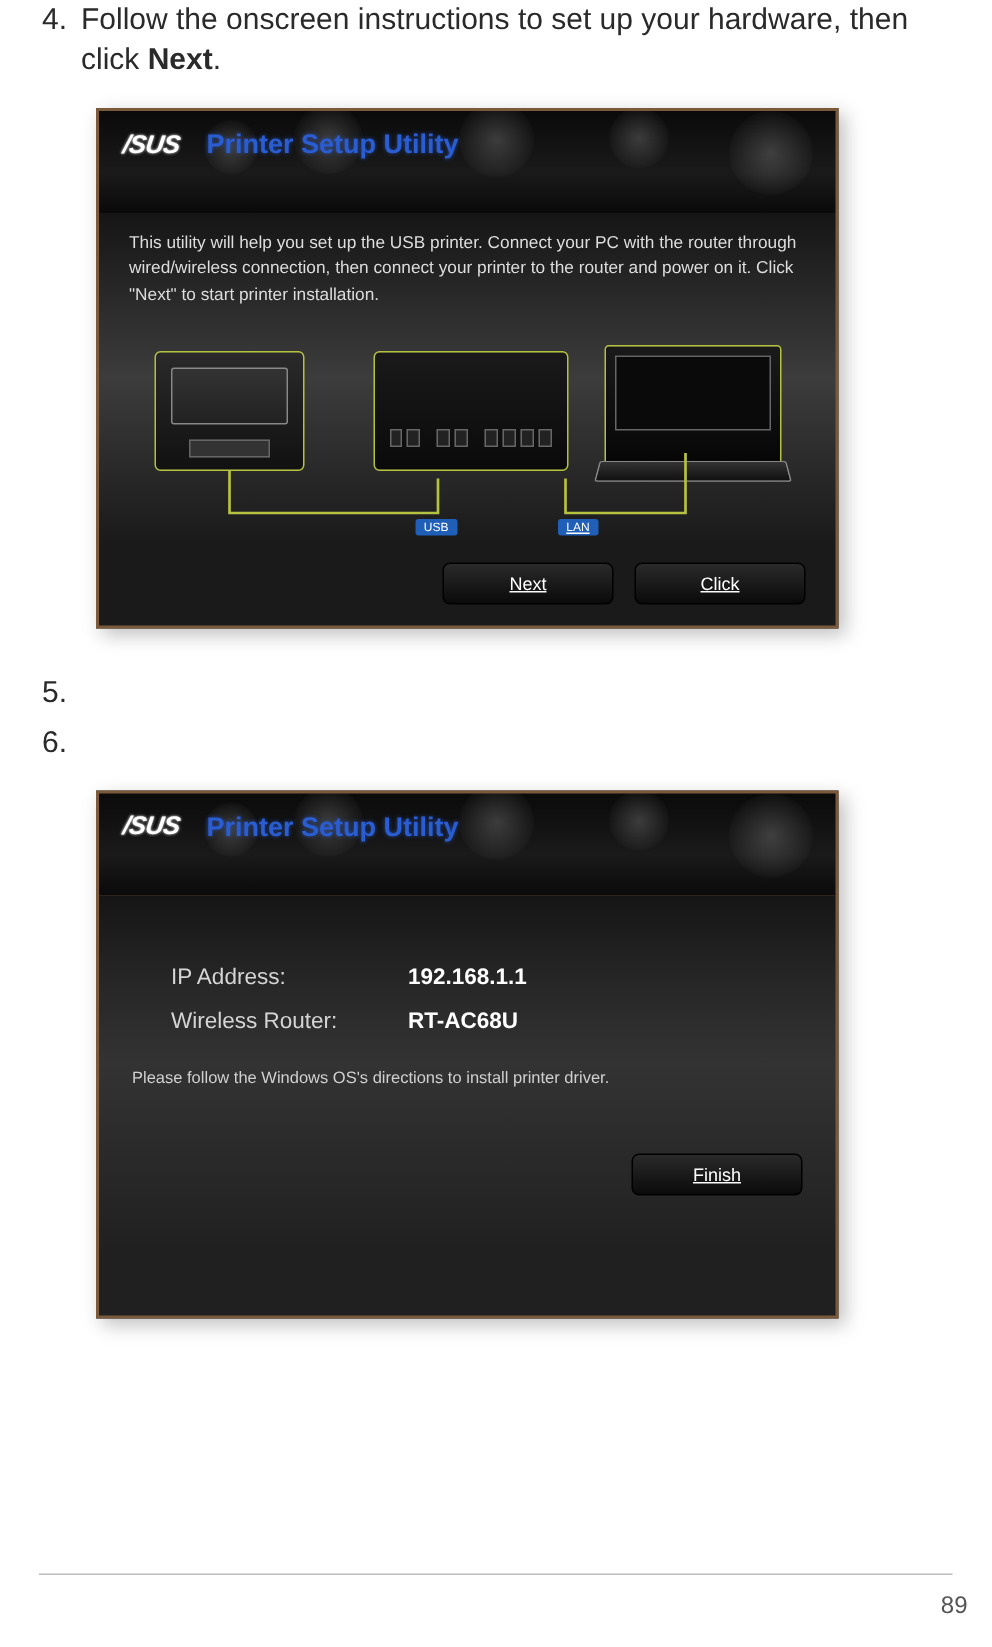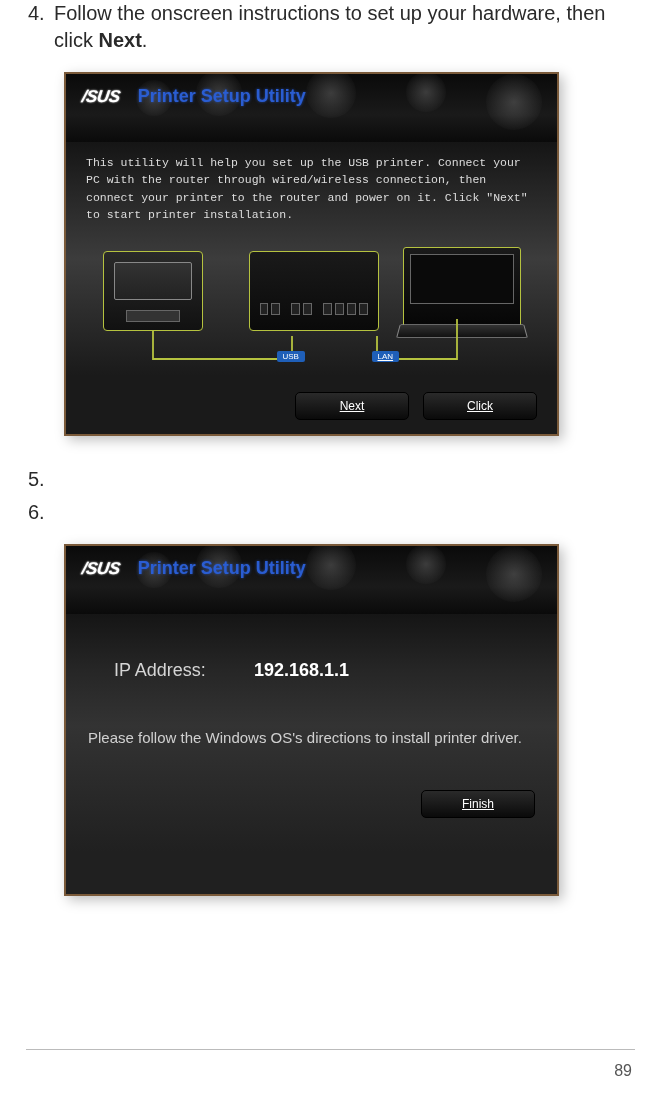--- a/index.html
+++ b/index.html
@@ -78,21 +78,21 @@
   }
 
   .scr-body {
     background: linear-gradient(180deg, #151515 0%, #242424 15%, #3c3c3c 40%, #1a1a1a 80%);
     padding: 12px 20px 14px 20px;
   }
   .instr {
     color: #ddd;
     font-size: 11.5px;
     line-height: 1.5;
-    font-family: Liberation Mono, monospace;
+    font-family: Liberation Sans, sans-serif;
   }
 
   .diagram {
     margin: 18px auto 10px;
     width: 430px;
     height: 135px;
     position: relative;
   }
   .dev {
     position: absolute;
@@ -139,21 +139,21 @@
     background: linear-gradient(#333,#111);
     border:1px solid #888; border-radius:2px;
     transform: perspective(200px) rotateX(40deg);
   }
 
   .cable {
     position:absolute; stroke:#b5c23f; stroke-width:1.8; fill:none;
   }
   .cable-c1 { left:0; top:0; width:430px; height:135px; }
   .tag {
-    position:absolute; bottom:14px;
+    position:absolute; bottom:2px;
     font-size:8px; color:#fff; padding:1px 6px; border-radius:2px;
     font-family: Arial, sans-serif;
   }
   .tag-usb { left:180px; background:#1f5fb8; }
   .tag-lan { left:275px; background:#1f5fb8;text-decoration:underline; }
 
   .btn-row {
     display:flex; justify-content:flex-end; gap:14px;
     padding-top: 6px;
   }
@@ -169,37 +169,37 @@
     cursor:pointer;
   }
 
   .scr2-body {
     background: linear-gradient(180deg, #151515 0%, #262626 20%, #333 40%, #202020 85%);
     padding: 16px 22px 14px 22px;
     min-height: 280px;
     position: relative;
   }
   .info-row {
-    display:flex; color:#fff; font-size:18px;
+    display:flex; color:#fff; font-size:15px;
     margin: 12px 0 0 26px;
     font-family: Arial, sans-serif;
   }
   .info-row .lab { width: 140px; color:#d5d5d5; }
-  .info-row .val { font-weight:700; color:#fff; }
+  .info-row .val { font-weight:700; color:#fff;margin-left:18px; }
   .note {
-    color:#d0d0d0; font-size:15px; margin-top:48px;
+    color:#d0d0d0; font-size:11px; margin-top:24px;
     font-family: Arial, sans-serif;
   }
   .finish-row {
     display:flex; justify-content:flex-end;
     margin-top: 44px;
   }
 
   .page-footer {
-    position:absolute; bottom:18px; right:29px;
+    position:absolute; bottom:18px; right:16px;
     font-size:16px; color:#555;
   }
   .footer-rule {
     position:absolute; bottom:48px; left:26px; right:26px;
     border:0; border-top:1px solid #bbb;
   }
 </style>
 </head>
 <body>
 
@@ -286,20 +286,24 @@
           <div class="scr-title">Printer Setup Utility</div>
         </div>
       </div>
       <div class="scr2-body">
 
         <div style="height:18px"></div>
         <div class="info-row">
           <div class="lab">IP Address:</div>
           <div class="val">192.168.1.1</div>
         </div>
+        <div class="info-row">
+          <div class="lab">Wireless Router:</div>
+          <div class="val">RT-AC68U</div>
+        </div>
 
         <div class="note">Please follow the Windows OS's directions to install printer driver.</div>
 
         <div class="finish-row">
           <div class="btn">Finish</div>
         </div>
       </div>
     </div>
   </div>
 

